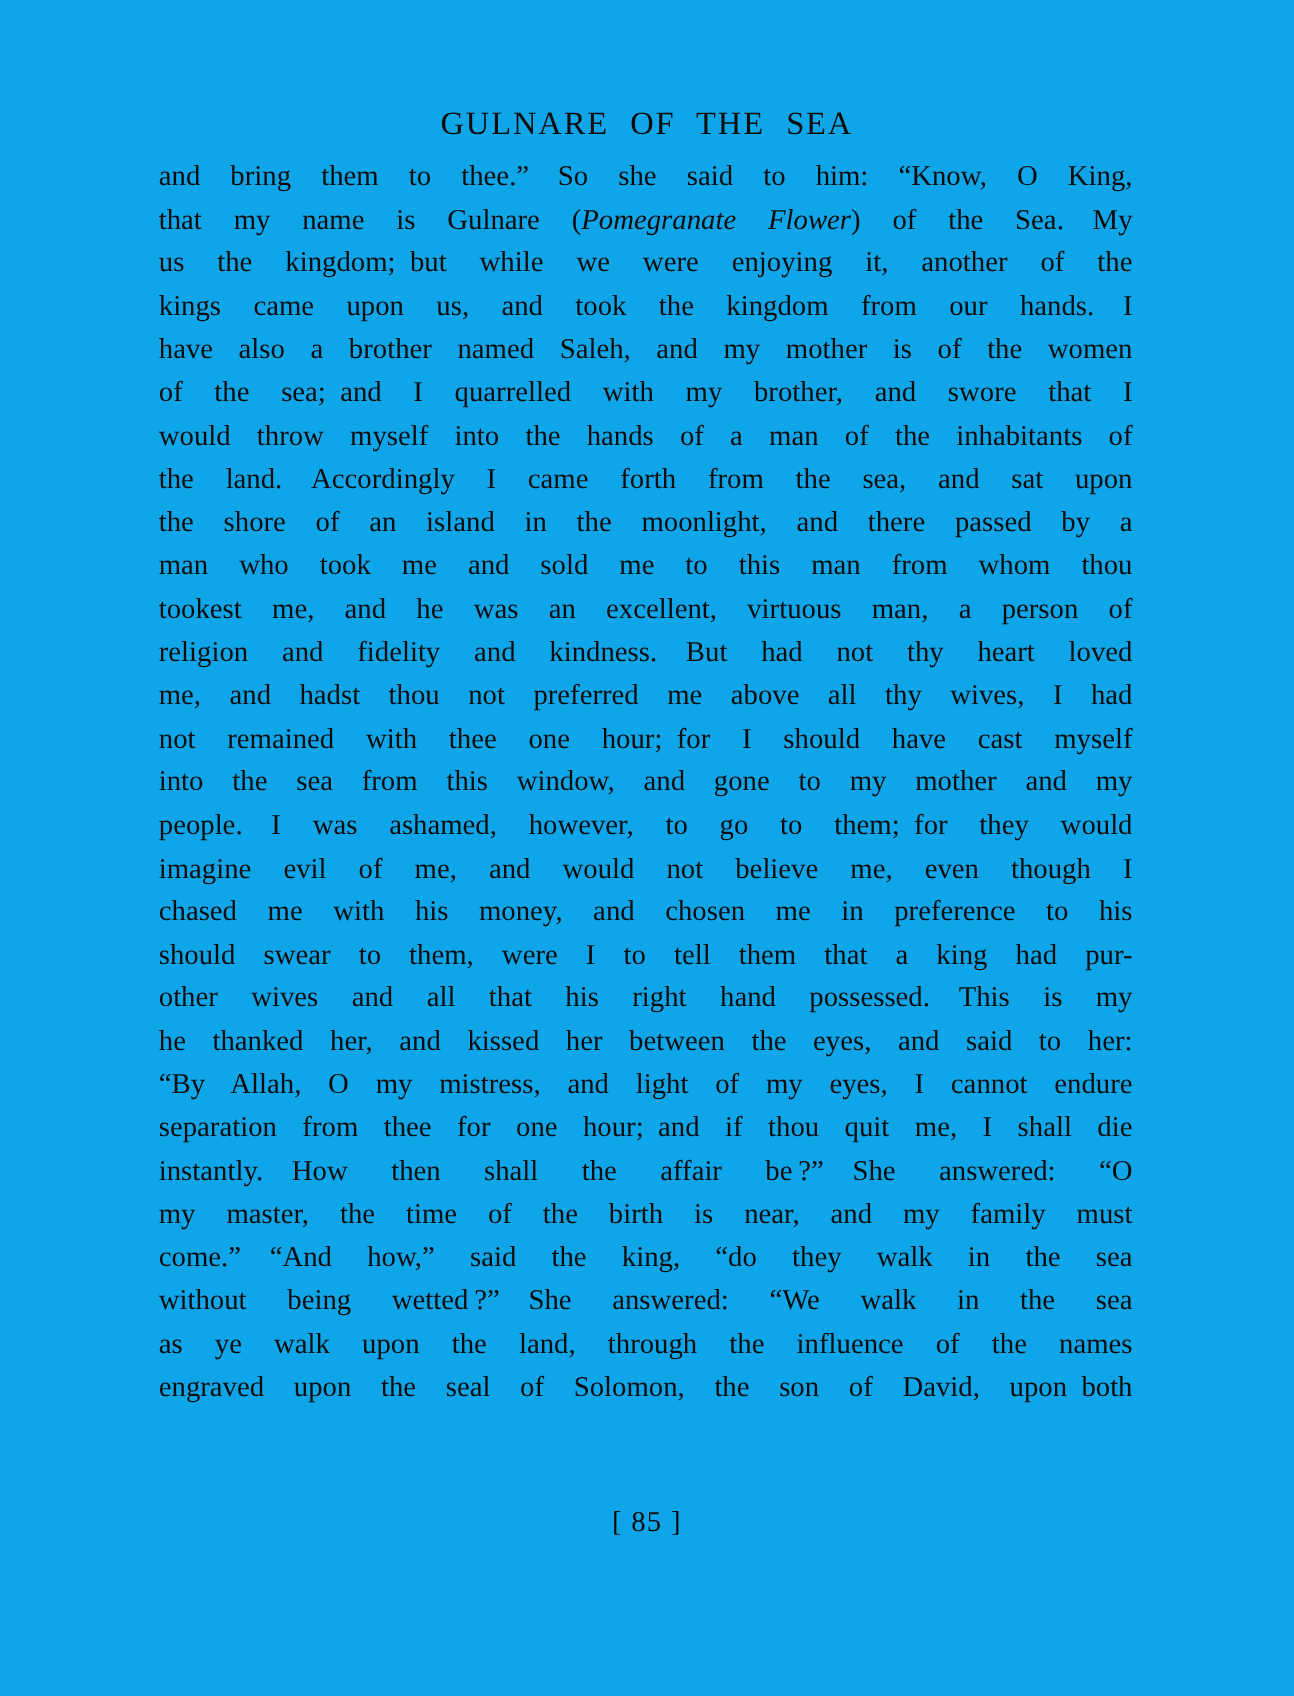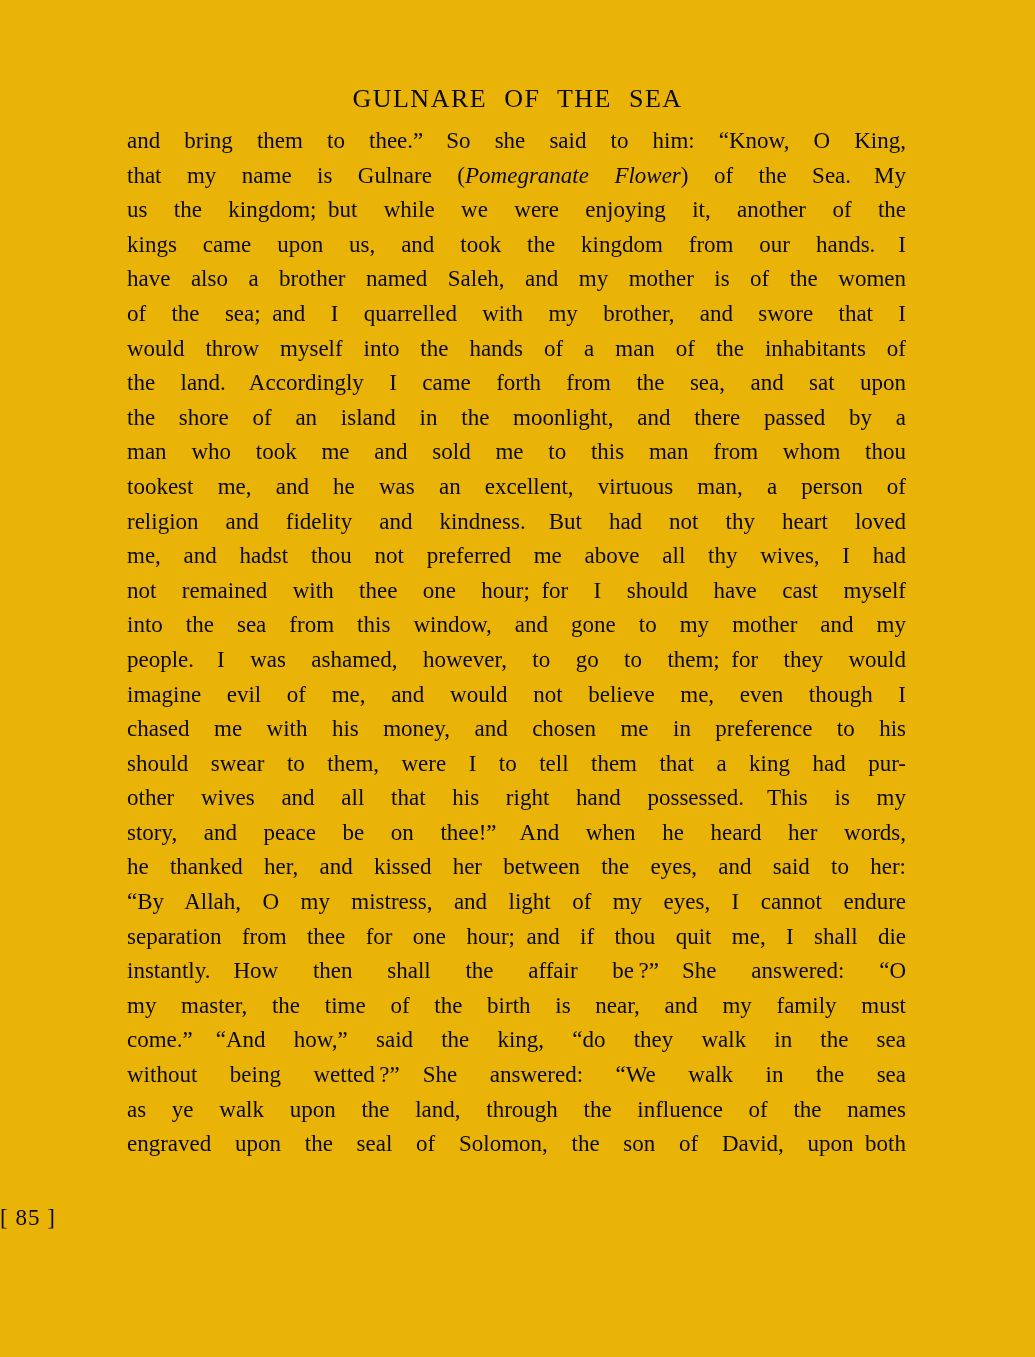--- a/index.html
+++ b/index.html
@@ -4,21 +4,21 @@
 <style>
   html, body {
     margin: 0;
     padding: 0;
     background: #ffffff;
   }
   .page {
     position: relative;
     width: 1035px;
     height: 1357px;
-    background: #eab308;
+    background: #0ea5e9;
     color: #0b0b0b;
     font-family: "Liberation Serif", "DejaVu Serif", serif;
     overflow: hidden;
   }
   .running-head {
     position: absolute;
     top: 84px;
     left: 0;
     width: 100%;
     text-align: center;
@@ -43,20 +43,21 @@
     font-family: Liberation Serif, serif;
   }
   .body-text .line i {
     font-style: italic;
   }
   .folio {
     position: absolute;
     top: 1205px;
     left: 0;
     width: 100%;
+    text-align: center;
     font-size: 23px;
     letter-spacing: 1px;
   }
 </style>
 </head>
 <body>
 
 <div class="page">
   <div class="running-head">GULNARE  OF  THE  SEA</div>
 
@@ -74,21 +75,20 @@
       <div class="line">tookest me, and he was an excellent, virtuous man, a person of</div>
       <div class="line">religion and fidelity and kindness.  But had not thy heart loved</div>
       <div class="line">me, and hadst thou not preferred me above all thy wives, I had</div>
       <div class="line">not remained with thee one hour; for I should have cast myself</div>
       <div class="line">into the sea from this window, and gone to my mother and my</div>
       <div class="line">people.  I was ashamed, however, to go to them; for they would</div>
       <div class="line">imagine evil of me, and would not believe me, even though I</div>
       <div class="line">chased me with his money, and chosen me in preference to his</div>
       <div class="line">should swear to them, were I to tell them that a king had pur-</div>
       <div class="line">other wives and all that his right hand possessed.  This is my</div>
-      <div class="line">story, and peace be on thee!”  And when he heard her words,</div>
       <div class="line">he thanked her, and kissed her between the eyes, and said to her:</div>
       <div class="line">“By Allah, O my mistress, and light of my eyes, I cannot endure</div>
       <div class="line">separation from thee for one hour; and if thou quit me, I shall die</div>
       <div class="line">instantly.  How then shall the affair be ?”  She answered: “O</div>
       <div class="line">my master, the time of the birth is near, and my family must</div>
       <div class="line">come.”  “And how,” said the king, “do they walk in the sea</div>
       <div class="line">without being wetted ?”  She answered: “We walk in the sea</div>
       <div class="line">as ye walk upon the land, through the influence of the names</div>
       <div class="line">engraved upon the seal of Solomon, the son of David, upon both</div>
     </div>

